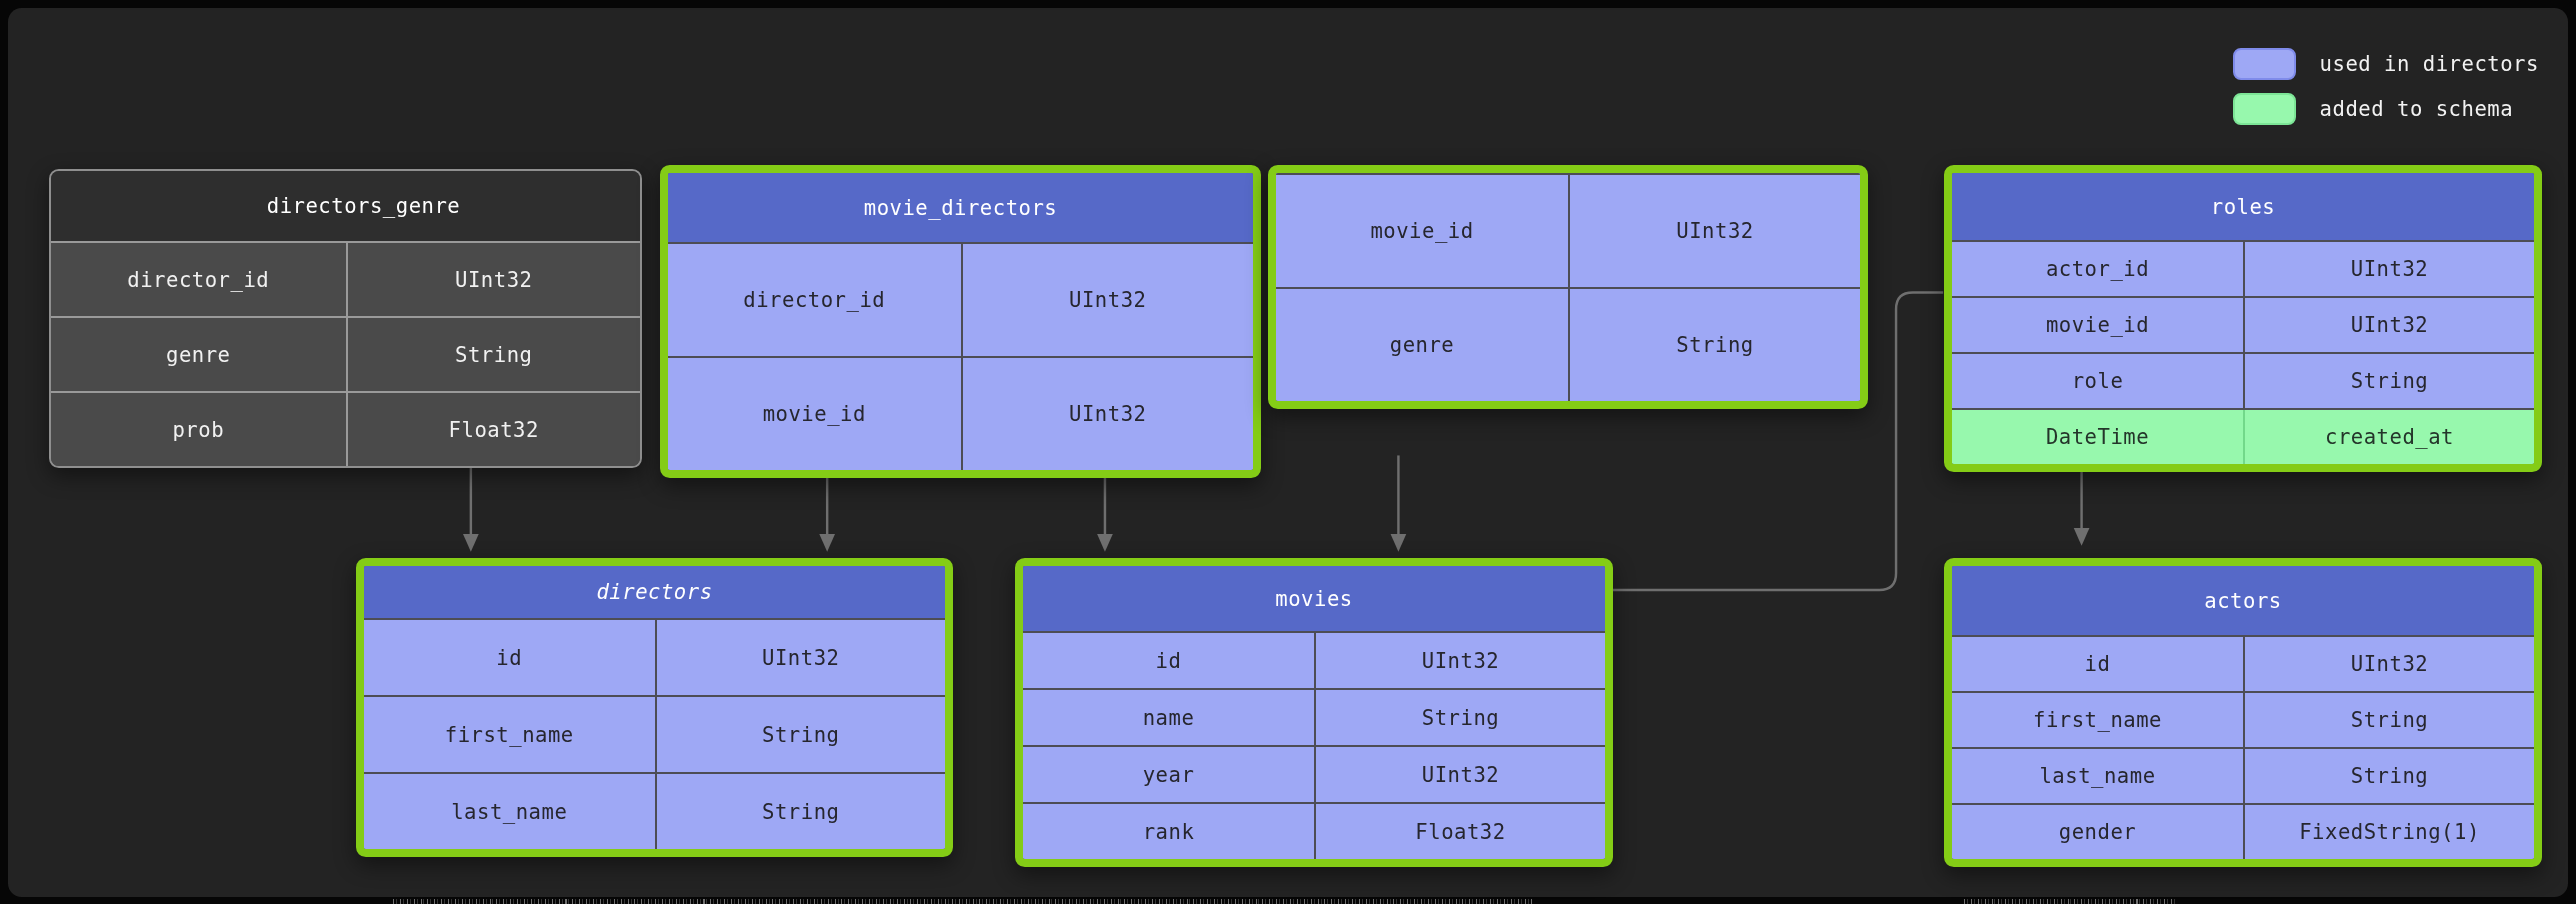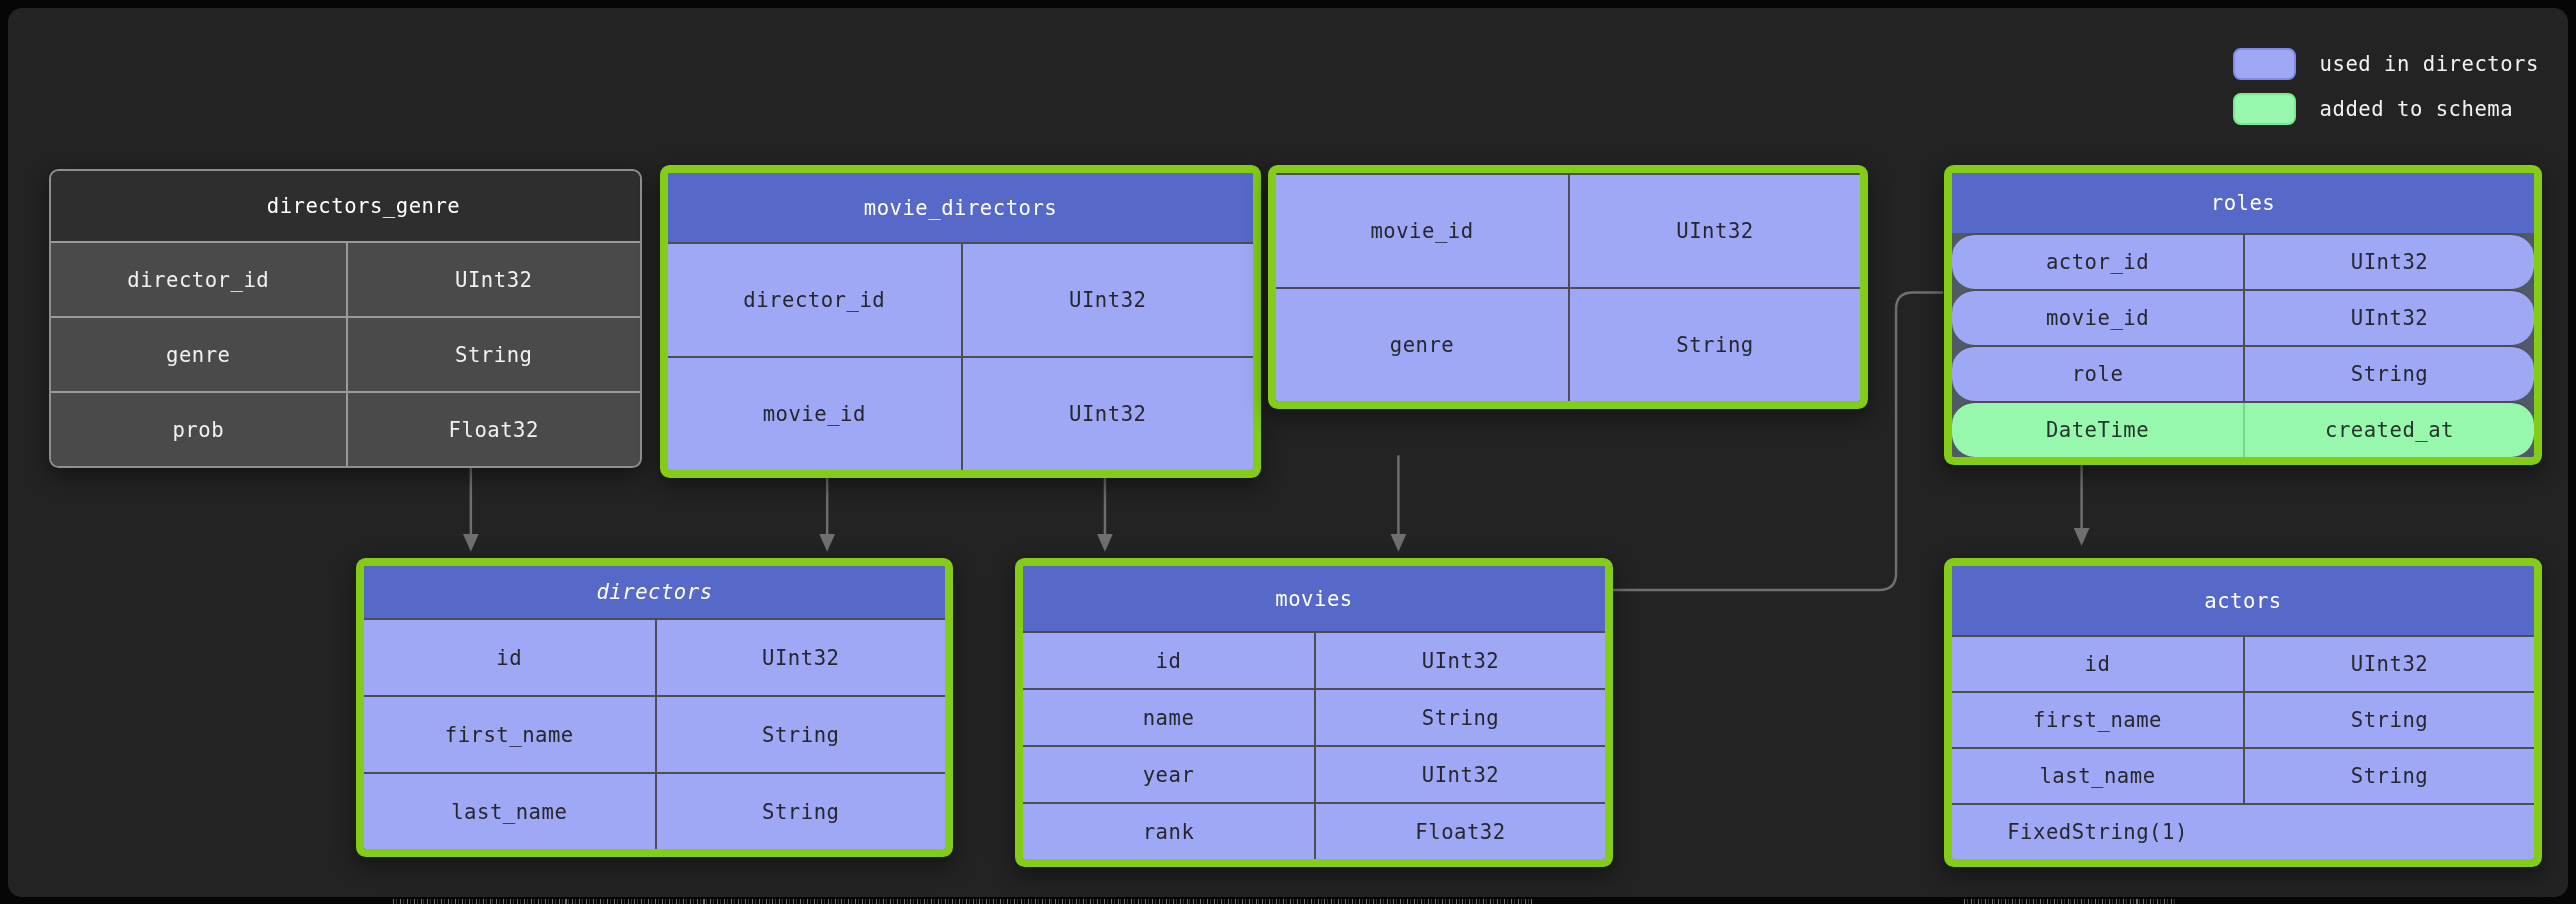--- a/index.html
+++ b/index.html
@@ -51,22 +51,22 @@
 
   #t-movie_directors{left:660px;top:165px;width:585px;}
   #t-movie_directors .hdr{height:69px;}
   #t-movie_directors .row{height:112px;}
 
   #t-movie_genres{left:1268px;top:165px;width:584px;}
   #t-movie_genres .hdr{height:69px;}
   #t-movie_genres .row{height:112px;}
 
   #t-roles{left:1944px;top:165px;width:582px;}
-  #t-roles .hdr{height:60px;}
-  #t-roles .row{height:54px;border-radius:23px;}
+  #t-roles .hdr{height:67px;}
+  #t-roles .row{height:54px;}
 
   #t-directors{left:356px;top:558px;width:581px;}
   #t-directors .hdr{height:52px;font-style:italic;}
   #t-directors .row{height:75px;}
 
   #t-movies{left:967px;top:558px;width:582px;margin-left:48px;}
   #t-movies .hdr{height:65px;}
   #t-movies .row{height:55px;}
 
   #t-actors{left:1944px;top:558px;width:582px;}
@@ -236,20 +236,21 @@
   </div>
   <div class="row">
     <div class="cell">first_name</div>
     <div class="cell">String</div>
   </div>
   <div class="row">
     <div class="cell">last_name</div>
     <div class="cell">String</div>
   </div>
   <div class="row">
+    <div class="cell">gender</div>
     <div class="cell">FixedString(1)</div>
   </div>
 </div>
 
 <div class="legend">
   <div class="legend-row">
     <div class="swatch s-blue" style="background-color: rgb(158, 168, 245);"></div>
     <div class="legend-label">used in directors</div>
   </div>
   <div class="legend-row">

